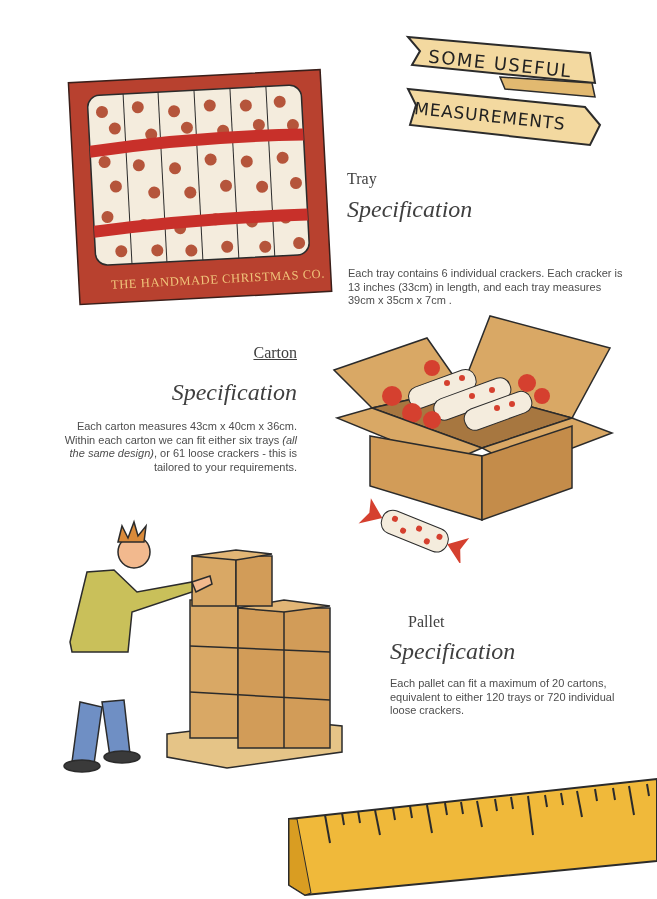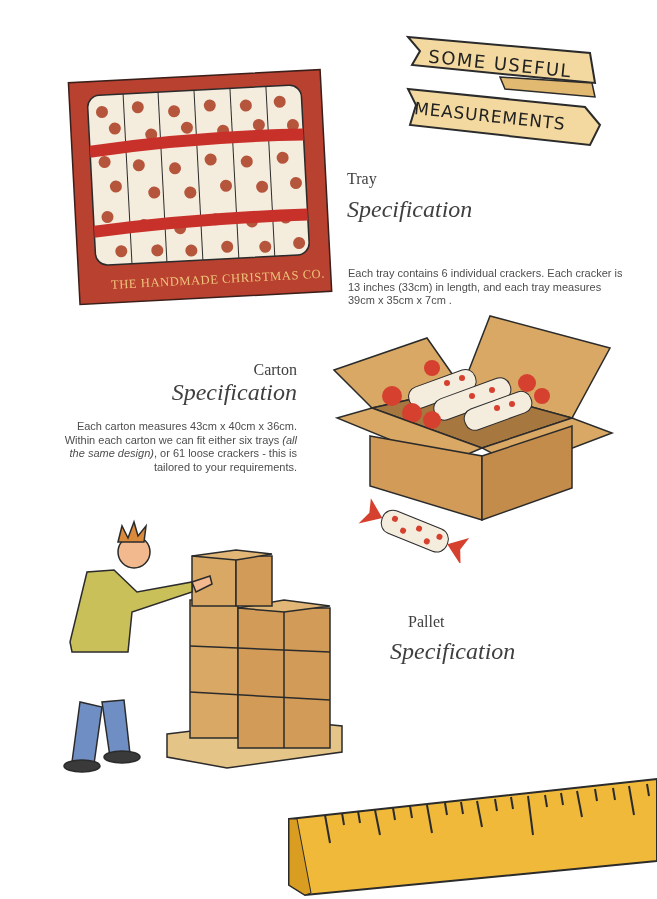--- a/index.html
+++ b/index.html
@@ -81,21 +81,21 @@
       </g>
       <text x="40" y="222" font-family="Liberation Serif, serif" font-size="12.5" fill="#f0c47a" letter-spacing="0.6">THE HANDMADE CHRISTMAS CO.</text>
     </g>
   </svg>
 </div>
 
 <div class="abs heading" style="left:347px; top:165px;">Tray</div>
 <div class="abs subheading" style="left:347px; top:194px;">Specification</div>
 <div class="abs body-text" style="left:348px; top:227px; width:280px;margin-top:40px;">Each tray contains 6 individual crackers. Each cracker is 13 inches (33cm) in length, and each tray measures 39cm x 35cm x 7cm .</div>
 
-<div class="abs heading right" style="left:100px; top:356px; width:197px;">Carton</div>
+<div class="abs heading right" style="left:100px; top:339px; width:197px;text-decoration:underline;">Carton</div>
 <div class="abs subheading right" style="left:100px; top:377px; width:197px;">Specification</div>
 <div class="abs body-text right" style="left:60px; top:420px; width:237px;">
   <span>Each carton measures 43cm x 40cm x 36cm. Within each carton we can fit either six trays </span><em>(all the same design)</em><span>, or 61 loose crackers - this is tailored to your requirements.</span>
 </div>
 
 <div class="abs" style="left:332px; top:308px; width:290px; height:255px;">
   <svg width="290" height="255" viewBox="0 0 290 255">
     <polygon points="130,80 158,8 278,40 240,110" fill="#d9a865" stroke="#2b2b2b" stroke-width="1.5"></polygon>
     <polygon points="2,62 95,30 130,80 40,100" fill="#d9a865" stroke="#2b2b2b" stroke-width="1.5"></polygon>
     <polygon points="40,100 130,80 240,110 150,140" fill="#a77740" stroke="#2b2b2b" stroke-width="1.5"></polygon>
@@ -163,20 +163,21 @@
       <circle cx="82" cy="40" r="16" fill="#f2b98e"></circle>
       <path d="M66,30 L70,14 L76,26 L82,10 L86,24 L94,14 L92,30 Z" fill="#d98a3a"></path>
       <path d="M140,70 L158,64 L160,72 L144,80 Z" fill="#f2b98e"></path>
     </g>
   </svg>
 </div>
 
 <div class="abs heading" style="left:408px; top:608px;">Pallet</div>
 <div class="abs subheading" style="left:390px; top:636px;">Specification</div>
 <div class="abs body-text" style="left:390px; top:677px; width:245px;">
+  <div>Each pallet can fit a maximum of 20 cartons, equivalent to either 120 trays or 720 individual loose crackers.</div>
 </div>
 
 <div class="abs" style="left:275px; top:775px; width:382px; height:124px;">
   <svg width="382" height="124" viewBox="0 0 382 124">
     <polygon points="14,44 382,4 382,86 30,120 14,110" fill="#f0b93a" stroke="#2b2b2b" stroke-width="2"></polygon>
     <polygon points="14,44 22,44 36,118 30,120 14,110" fill="#d99d22" stroke="#2b2b2b" stroke-width="1"></polygon>
     <g stroke="#2b2b2b" stroke-width="2">
       <line x1="50" y1="40" x2="55" y2="68"></line>
         <line x1="67" y1="38" x2="69" y2="50"></line>
         <line x1="83" y1="36" x2="85" y2="48"></line>

